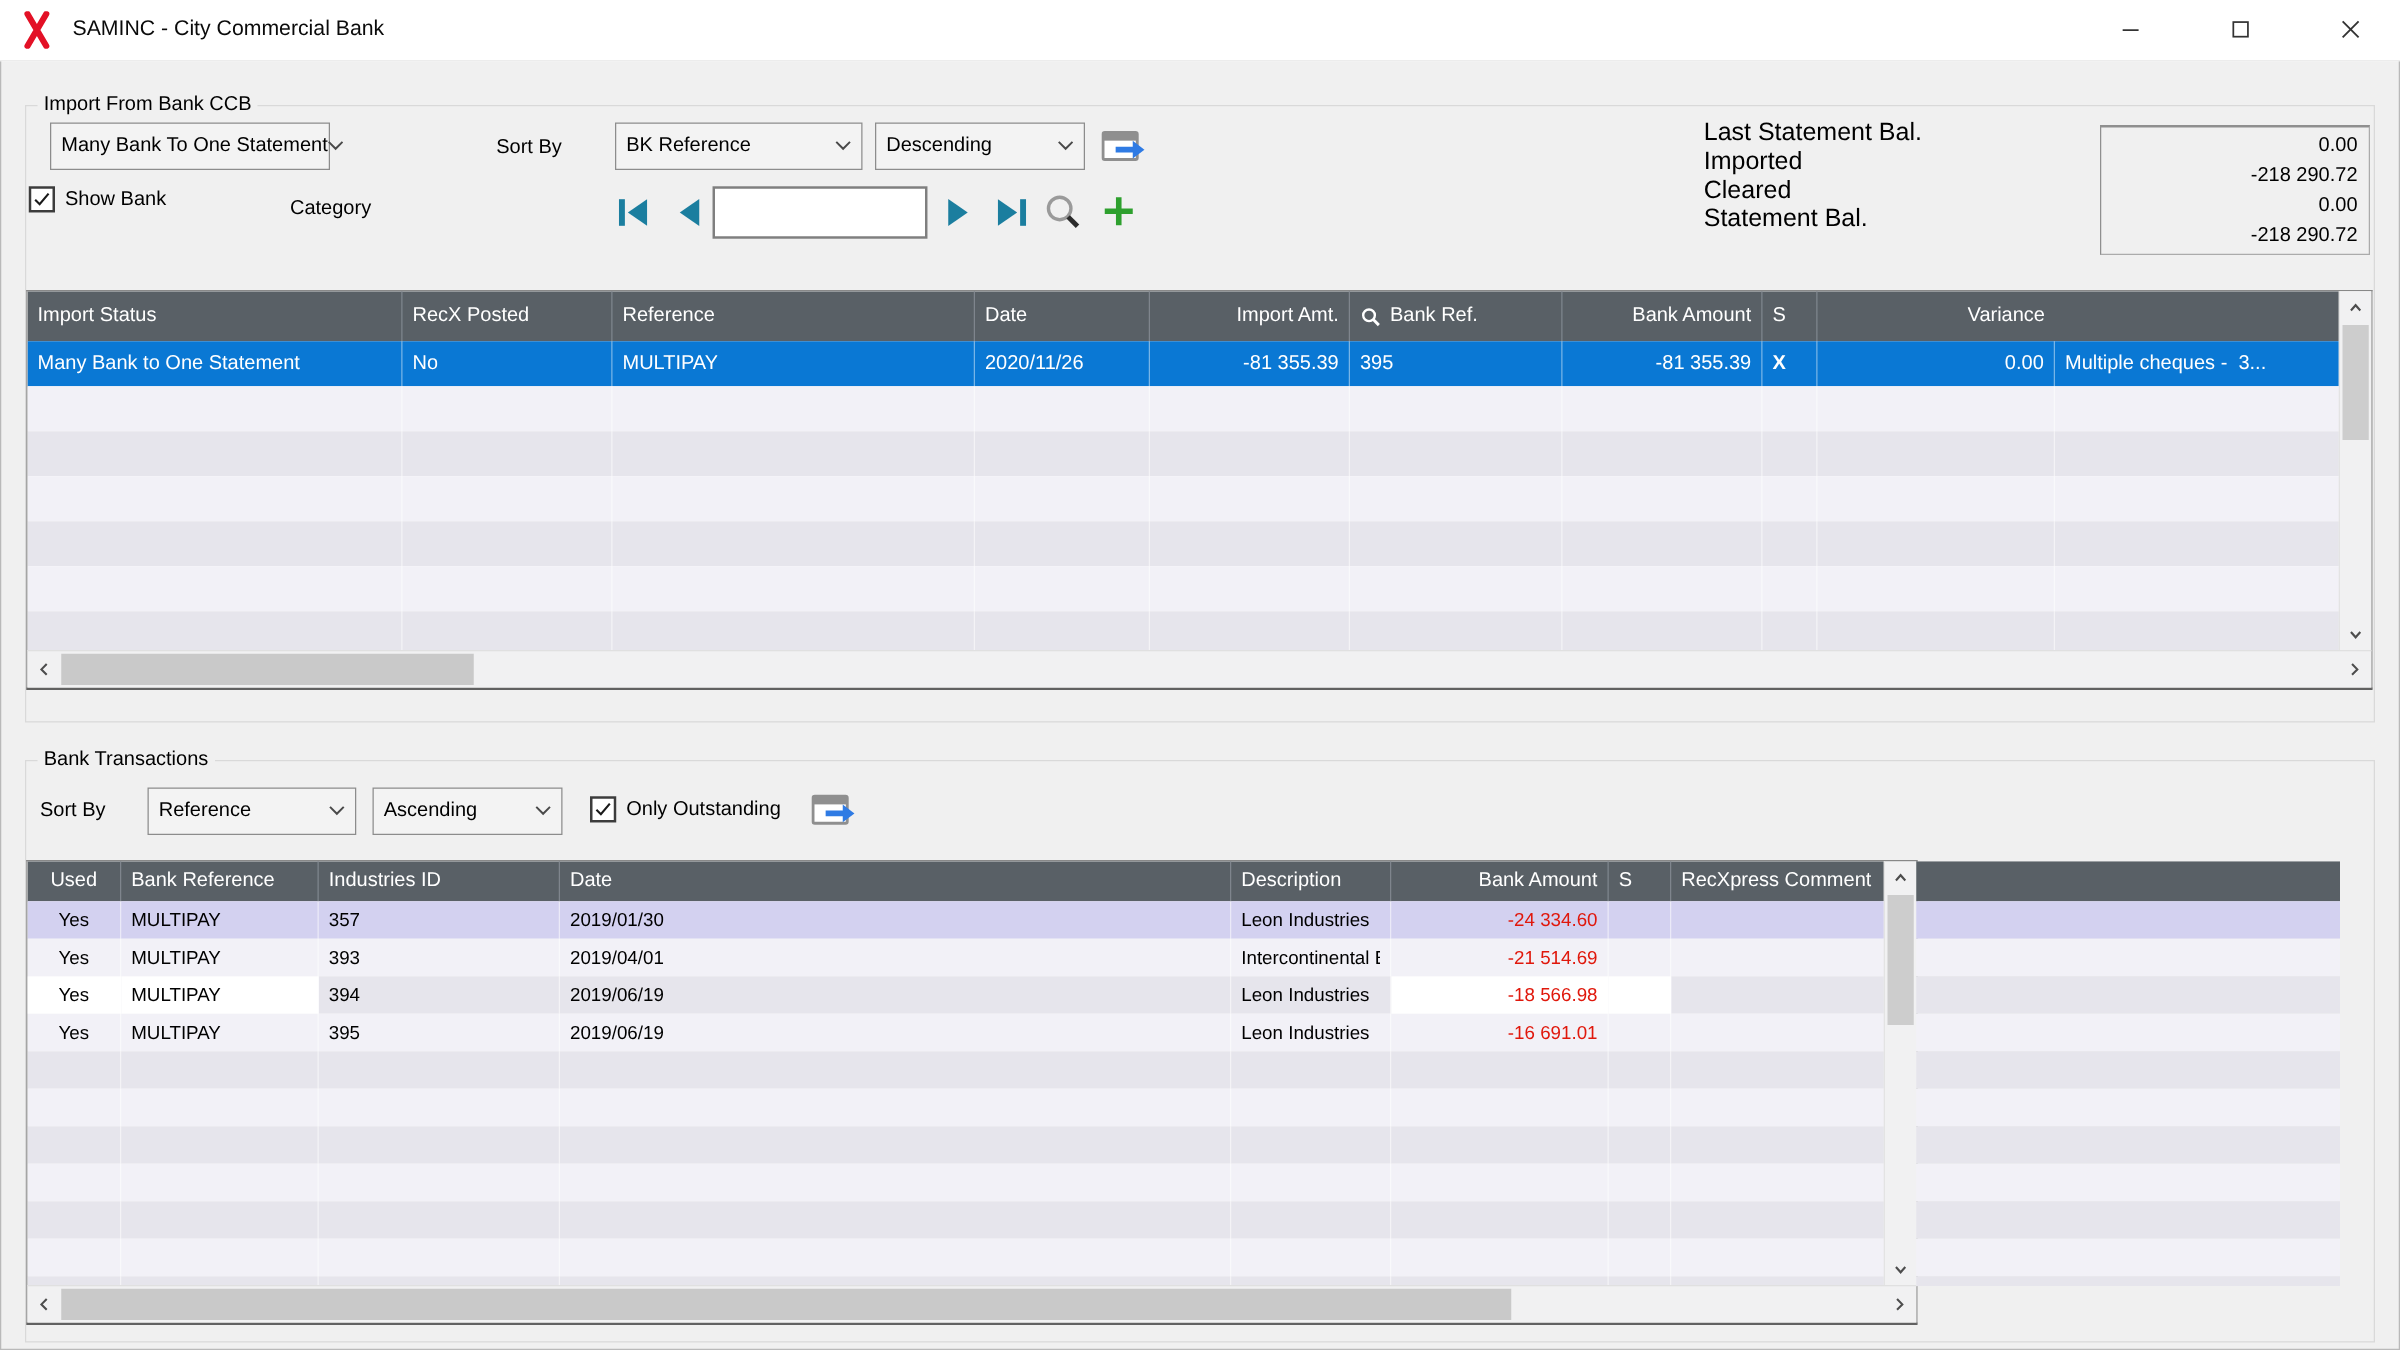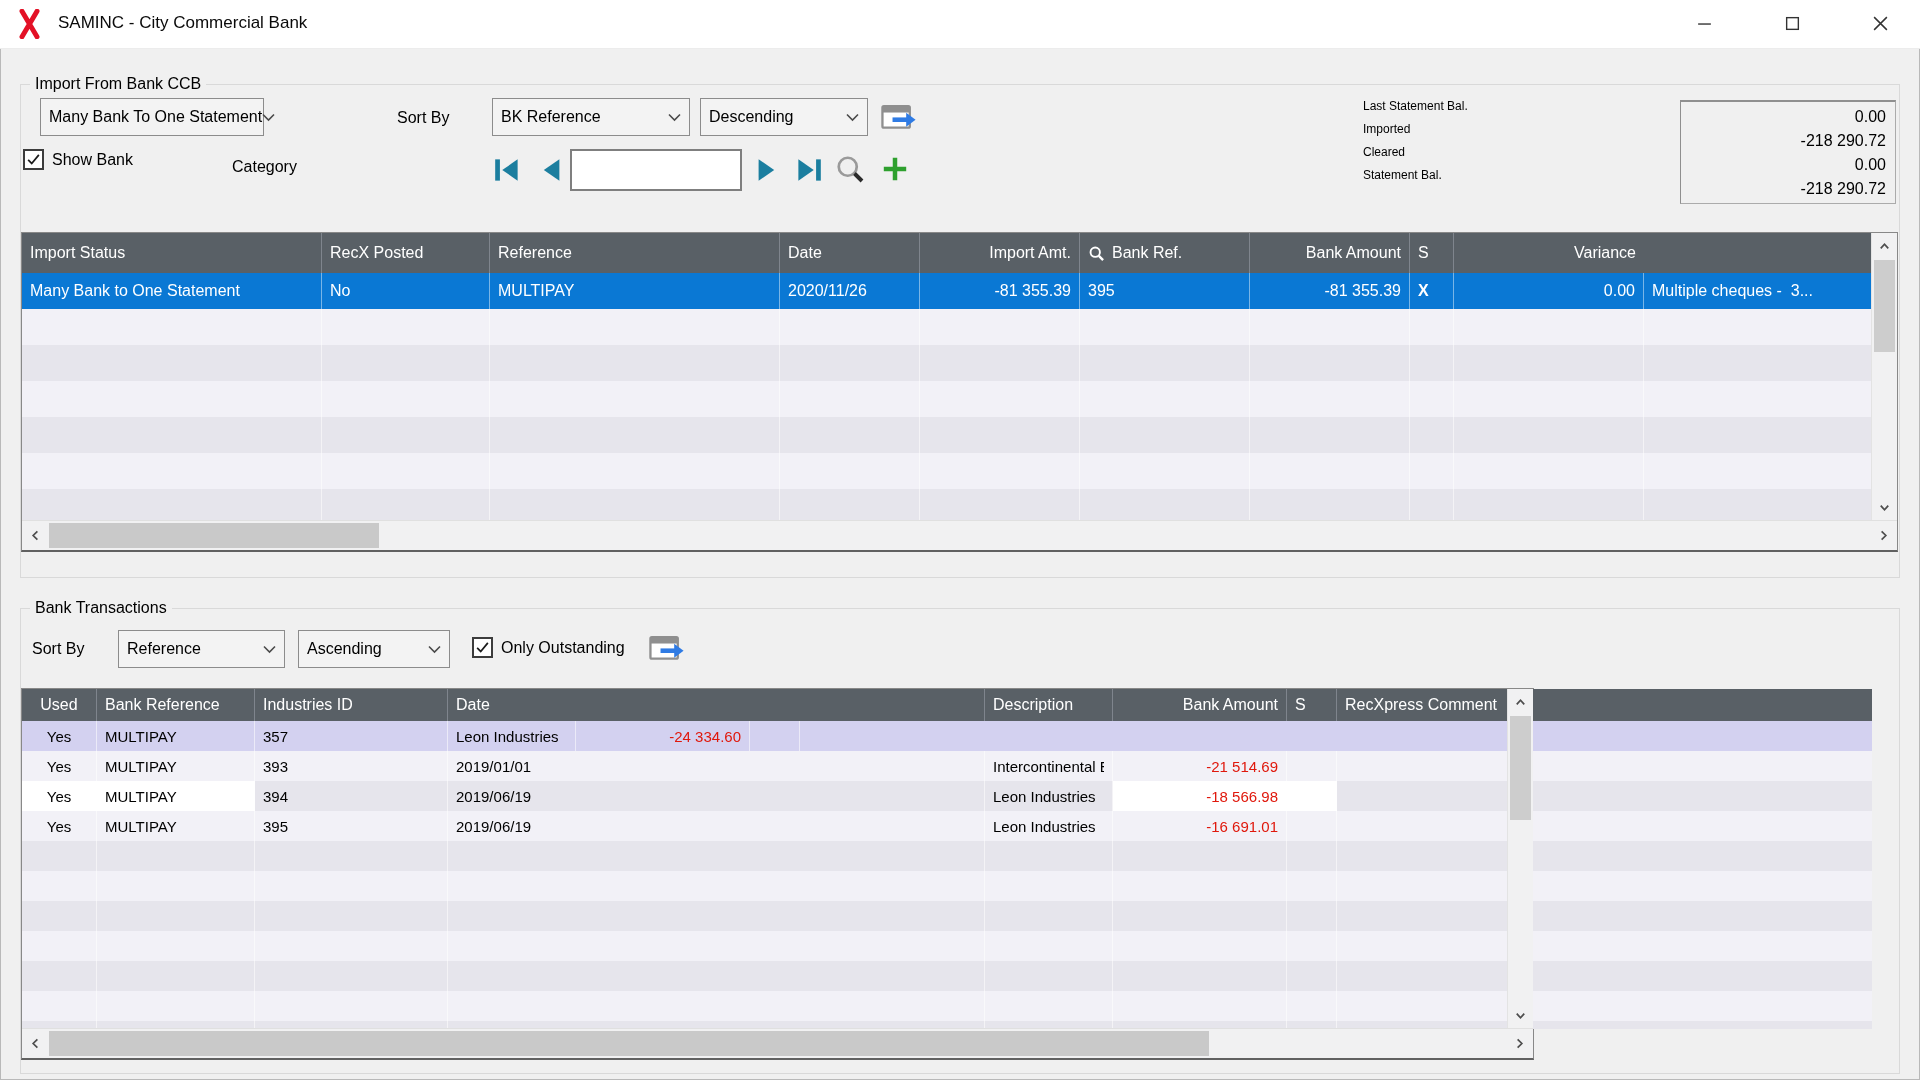--- a/index.html
+++ b/index.html
@@ -19,21 +19,21 @@
   
   .combo{position:absolute;box-sizing:border-box;background:#f3f3f3;border:1px solid #8c8c8c;
          display:flex;align-items:center;padding:0 8px;font-size:16px;white-space:pre;}
   .combo .chev{margin-left:auto;flex:none;}
   .cbx{position:absolute;width:21px;height:21px;box-sizing:border-box;background:#fff;
        border:2px solid #3c3c3c;display:flex;align-items:center;justify-content:center;}
   .finder{position:absolute;box-sizing:border-box;border:2px solid #7f7f7f;background:#fff;
           font-family:"Liberation Sans",sans-serif;font-size:16px;padding:0 6px;outline:none;}
   .ibtn{position:absolute;display:flex;align-items:center;justify-content:center;background:transparent;border:none;padding:0;}
   
-  .stats-labels{position:absolute;left:1363px;top:95px;font-size:12px;line-height:23px;}
+  .stats-labels{position:absolute;left:1363px;top:95px;font-size:20px;line-height:23px;}
   .stats-labels div{white-space:pre;}
   .stats-box{position:absolute;left:1680px;top:100px;width:216px;height:104px;box-sizing:border-box;
              border:1px solid #ababab;border-top:2px solid #8f8f8f;border-left:1px solid #8f8f8f;
              text-align:right;font-size:16px;line-height:24px;padding:3px 9px 0 0;}
   .stats-box div{white-space:pre;}
   
   .grid{position:absolute;background:#fff;border:1px solid #888;border-bottom:2px solid #616161;box-sizing:border-box;}
   .g-body{position:absolute;left:0;top:0;overflow:hidden;}
   .g-head{display:flex;background:#596066;color:#fff;font-size:16px;}
   .g-row{display:flex;}
@@ -405,20 +405,23 @@
       <div class="g-row row-sel2" style="height: 30px;">
         <div class="g-cell r-center" style="width: 75px;">
           <span>Yes</span>
         </div>
         <div class="g-cell" style="width: 158px;">
           <span>MULTIPAY</span>
         </div>
         <div class="g-cell" style="width: 193px;">
           <span>357</span>
         </div>
+        <div class="g-cell" style="width: 537px;">
+          <span>2019/01/30</span>
+        </div>
         <div class="g-cell" style="width: 128px;">
           <span>Leon Industries</span>
         </div>
         <div class="g-cell r-right neg" style="width: 174px;">
           <span>-24 334.60</span>
         </div>
         <div class="g-cell" style="width: 50px;">
           <span></span>
         </div>
         <div class="g-cell" style="width: 535px;">
@@ -429,21 +432,21 @@
         <div class="g-cell r-center" style="width: 75px;">
           <span>Yes</span>
         </div>
         <div class="g-cell" style="width: 158px;">
           <span>MULTIPAY</span>
         </div>
         <div class="g-cell" style="width: 193px;">
           <span>393</span>
         </div>
         <div class="g-cell" style="width: 537px;">
-          <span>2019/01/01</span>
+          <span>2019/04/01</span>
         </div>
         <div class="g-cell" style="width: 128px;">
           <span>Intercontinental Ele...</span>
         </div>
         <div class="g-cell r-right neg" style="width: 174px;">
           <span>-21 514.69</span>
         </div>
         <div class="g-cell" style="width: 50px;">
           <span></span>
         </div>

